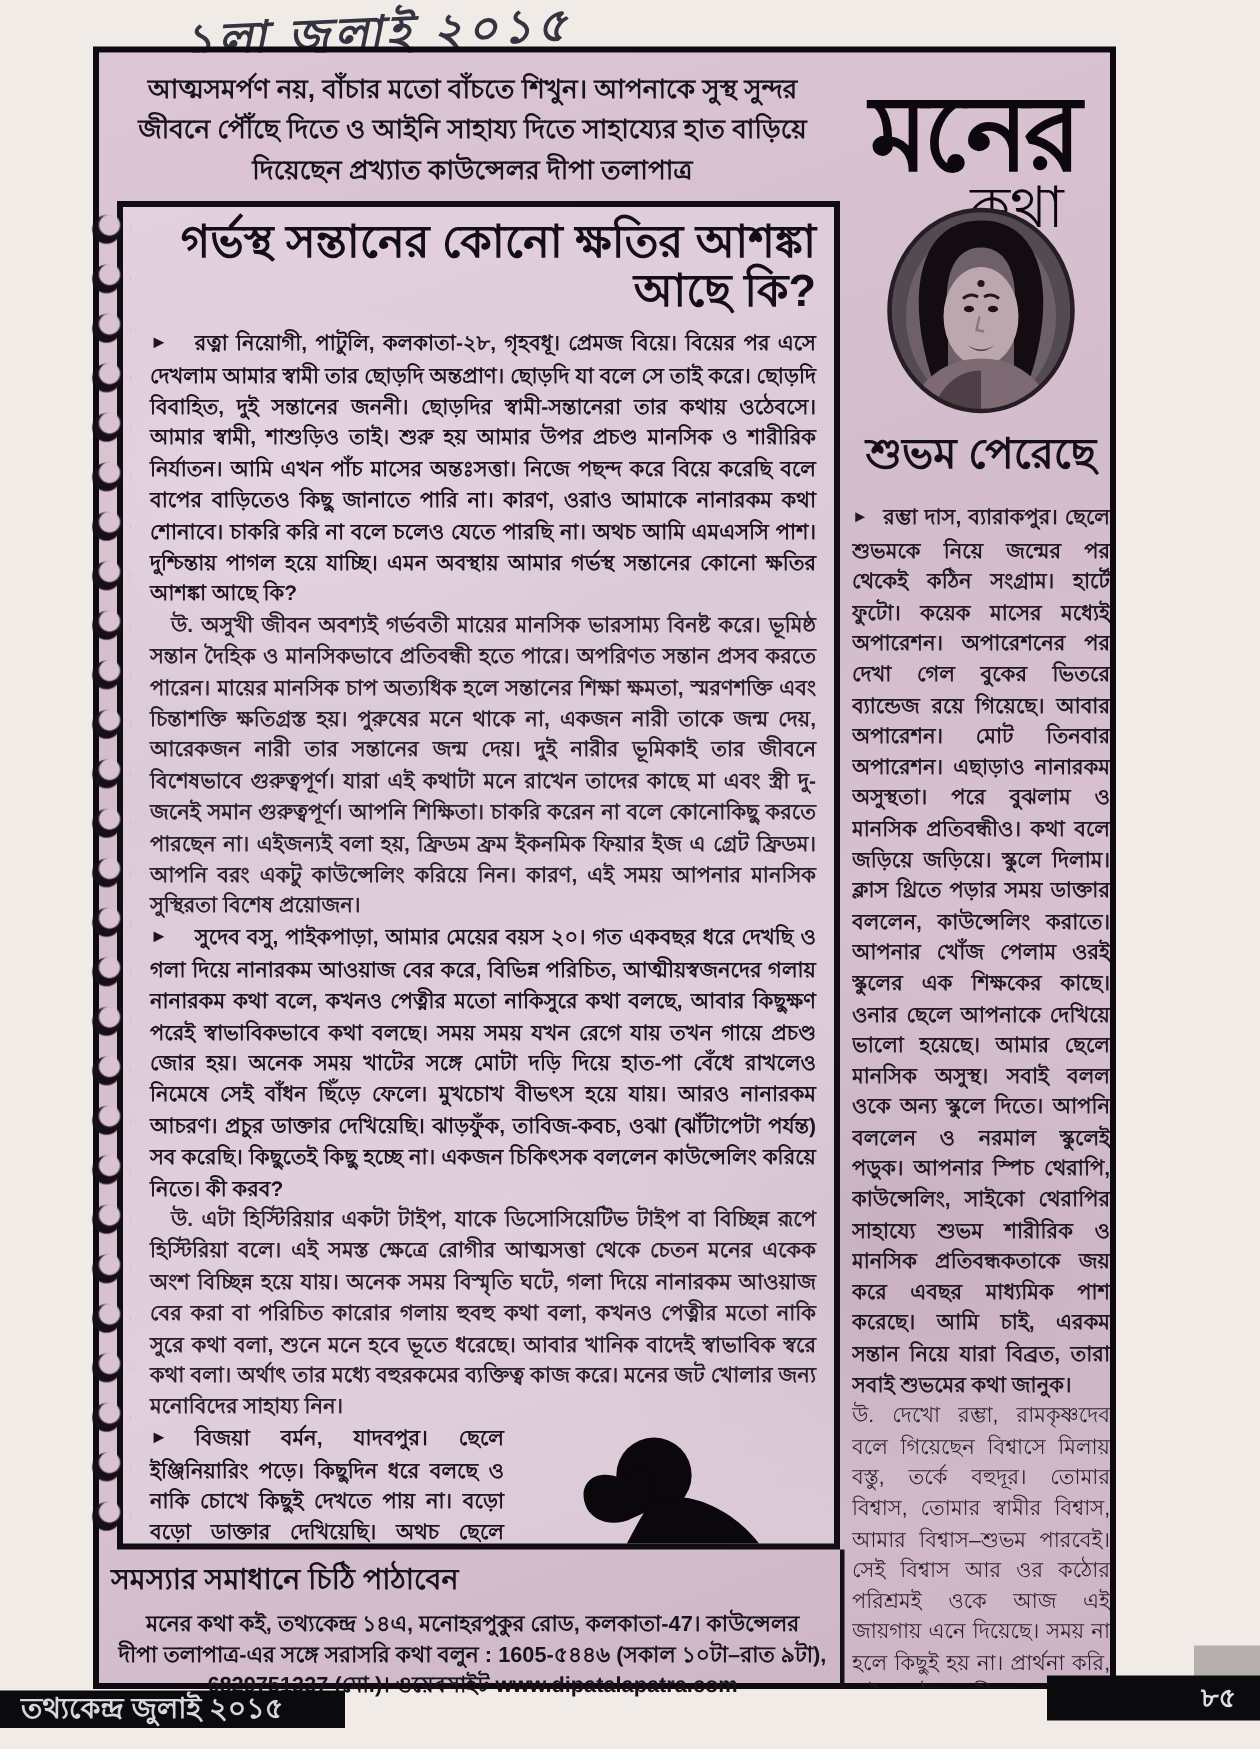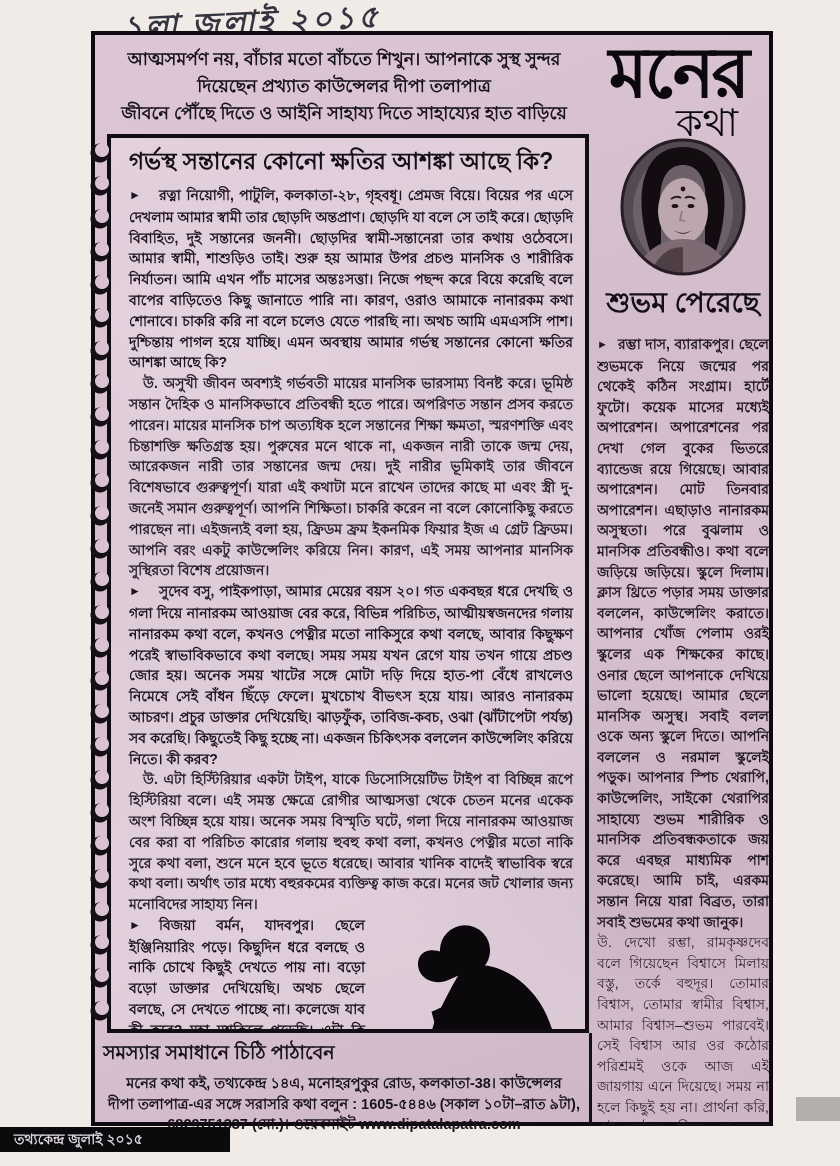--- a/index.html
+++ b/index.html
@@ -16,46 +16,45 @@
     color:#343440; transform:rotate(-2.5deg);
   }
   
   .page {
     position:absolute; left:62px; top:31px; width:682px; height:1095px;
     border:4px solid #0e0a10;
     background:
       radial-gradient(ellipse 320px 220px at 22% 28%, rgba(255,255,255,.20), transparent 62%),
       radial-gradient(ellipse 420px 320px at 78% 72%, rgba(92,60,92,.12), transparent 62%),
       linear-gradient(160deg,#ddc7d6 0%,#d3bccb 38%,#d9c3d2 68%,#ccb4c5 100%);
-    margin-left: 29px;
   }
   
   .tagline {
     position:absolute; left:14px; top:11px; width:470px; text-align:center;
     font-size:17.5px; line-height:27px; font-weight:bold; color:#18121b;
   }
-  .masthead { position:absolute; left:488px; top:0px; width:190px; text-align:center; color:#0c080e; }
+  .masthead { position:absolute; left:488px; top:16px; width:190px; text-align:center; color:#0c080e; }
   .masthead .m1 { font-size:70px; line-height:76px; font-weight:900; letter-spacing:-3px; }
   .masthead .m2 { font-size:38px; line-height:40px; font-weight:400; margin-top:-8px; padding-left:58px; }
   
   .binding {
     position:absolute; left:-5px; top:104px; width:27px; height:885px; z-index:4;
     background-image:
       radial-gradient(circle at 12px 11px, #d9c3d2 6.5px, transparent 7.5px),
       radial-gradient(circle at 10px 14px, #170f18 9px, transparent 10px);
     background-size:26px 33px; background-repeat:repeat-y;
   }
   
   .qa-box {
     position:absolute; left:12px; top:99px; width:482px; height:899px;
     border:4px solid #120d13; background:rgba(252,244,250,.26);
     padding:7px 12px 4px 18px; overflow:hidden; color:#201622;
   }
   .headline {
-    font-size:23px; line-height:33px; font-weight:800; text-align:left;
+    font-size:30px; line-height:33px; font-weight:800; text-align:right;
     color:#140e16; margin-bottom:7px;
   }
   .qa-box p { font-size:14px; line-height:20.8px; text-align:justify; }
   .qa-box p.q { font-weight:700; color:#1d1420; }
   .qa-box p.a { font-weight:700; color:#2b2130; text-indent:14px; }
   .bullet { display:inline-block; font-size:12px; margin-right:18px; transform:translateY(-1px); }
   .sbullet { display:inline-block; font-size:11px; margin-right:10px; transform:translateY(-1px); }
   
   .sil { float:right; width:210px; height:172px; margin:2px -10px 0 8px; shape-outside:margin-box; }
   .sil svg { width:100%; height:100%; display:block; }
@@ -71,41 +70,41 @@
   .side-heading { font-size:28px; font-weight:800; text-align:center; color:#150f17; margin:2px 0 6px; }
   .side p { font-size:14px; line-height:20.6px; font-weight:700; text-align:justify; }
   .side p.side-reply { font-weight:500; color:#291f2d; }
   
   .contact { position:absolute; left:8px; top:1003px; width:482px; color:#18121a; }
   .contact-title { text-align:left; font-size:19px; font-weight:800; padding-right:6px; margin-bottom:3px; }
   .contact-line { text-align:center; font-size:14.5px; font-weight:700; line-height:20.5px; }
   
   .bar-left {
     position:absolute; left:0; top:1127px; width:230px; height:25px; background:#0b0a0c;
-    color:#d9d5db; font-size:14px; font-weight:700; line-height:25px; padding-left:14px;
+    color:#d9d5db; font-size:19px; font-weight:700; line-height:25px; padding-left:14px;
   }
   .bar-right {
     position:absolute; left:698px; top:1117px; width:142px; height:30px; background:#0b0a0c;
     color:#e1dde3; font-size:18px; font-weight:700; line-height:30px; text-align:right; padding-right:16px;
   }
   .noise { position:absolute; left:796px; top:1097px; width:44px; height:24px; background:#938e8e; opacity:.65; }
 </style>
 </head>
 <body>
 
 <div class="canvas">
 
   <div class="handwriting">১লা জুলাই ২০১৫</div>
 
   <div class="page">
 
     <div class="tagline">
       <div>আত্মসমর্পণ নয়, বাঁচার মতো বাঁচতে শিখুন। আপনাকে সুস্থ সুন্দর</div>
+      <div>জীবনে পৌঁছে দিতে ও আইনি সাহায্য দিতে সাহায্যের হাত বাড়িয়ে</div>
       <div>দিয়েছেন প্রখ্যাত কাউন্সেলর দীপা তলাপাত্র</div>
-      <div>জীবনে পৌঁছে দিতে ও আইনি সাহায্য দিতে সাহায্যের হাত বাড়িয়ে</div>
     </div>
 
     <div class="masthead">
       <div class="m1">মনের</div>
       <div class="m2">কথা</div>
     </div>
 
     <div class="qa-box">
       <div class="headline">গর্ভস্থ সন্তানের কোনো ক্ষতির আশঙ্কা আছে কি?</div>
 
@@ -157,23 +156,24 @@
           <ellipse cx="64" cy="70" rx="61" ry="67" fill="none" stroke="#271e25" stroke-width="3"></ellipse>
         </svg>
       </div>
       <div class="side-heading">শুভম পেরেছে</div>
       <p class="side-letter"><span class="sbullet">►</span><span>রম্ভা দাস, ব্যারাকপুর। ছেলে শুভমকে নিয়ে জন্মের পর থেকেই কঠিন সংগ্রাম। হার্টে ফুটো। কয়েক মাসের মধ্যেই অপারেশন। অপারেশনের পর দেখা গেল বুকের ভিতরে ব্যান্ডেজ রয়ে গিয়েছে। আবার অপারেশন। মোট তিনবার অপারেশন। এছাড়াও নানারকম অসুস্থতা। পরে বুঝলাম ও মানসিক প্রতিবন্ধীও। কথা বলে জড়িয়ে জড়িয়ে। স্কুলে দিলাম। ক্লাস থ্রিতে পড়ার সময় ডাক্তার বললেন, কাউন্সেলিং করাতে। আপনার খোঁজ পেলাম ওরই স্কুলের এক শিক্ষকের কাছে। ওনার ছেলে আপনাকে দেখিয়ে ভালো হয়েছে। আমার ছেলে মানসিক অসুস্থ। সবাই বলল ওকে অন্য স্কুলে দিতে। আপনি বললেন ও নরমাল স্কুলেই পড়ুক। আপনার স্পিচ থেরাপি, কাউন্সেলিং, সাইকো থেরাপির সাহায্যে শুভম শারীরিক ও মানসিক প্রতিবন্ধকতাকে জয় করে এবছর মাধ্যমিক পাশ করেছে। আমি চাই, এরকম সন্তান নিয়ে যারা বিব্রত, তারা সবাই শুভমের কথা জানুক।</span></p>
       <p class="side-reply">উ. দেখো রম্ভা, রামকৃষ্ণদেব বলে গিয়েছেন বিশ্বাসে মিলায় বস্তু, তর্কে বহুদূর। তোমার বিশ্বাস, তোমার স্বামীর বিশ্বাস, আমার বিশ্বাস–শুভম পারবেই। সেই বিশ্বাস আর ওর কঠোর পরিশ্রমই ওকে আজ এই জায়গায় এনে দিয়েছে। সময় না হলে কিছুই হয় না। প্রার্থনা করি, এই কঠোর জীবন সংগ্রামের প্রতিটি পদক্ষেপে ও যেন জয়লাভ করে।</p>
     </div>
 
     <div class="contact">
       <div class="contact-title">সমস্যার সমাধানে চিঠি পাঠাবেন</div>
-      <div class="contact-line">মনের কথা কই, তথ্যকেন্দ্র ১৪এ, মনোহরপুকুর রোড, কলকাতা-38। কাউন্সেলর</div>
+      <div class="contact-line">মনের কথা কই, তথ্যকেন্দ্র ১৪এ, মনোহরপুকুর রোড, কলকাতা-47। কাউন্সেলর</div>
       <div class="contact-line">দীপা তলাপাত্র-এর সঙ্গে সরাসরি কথা বলুন : 1605-৫৪৪৬ (সকাল ১০টা–রাত ৯টা),</div>
       <div class="contact-line">6829751337 (মো.)। ওয়েবসাইট www.dipatalapatra.com</div>
     </div>
 
   </div>
 
   <div class="noise"></div>
   <div class="bar-left">তথ্যকেন্দ্র জুলাই ২০১৫</div>
+  <div class="bar-right">৮৫</div>
 
 </div>
 
 </body></html>

